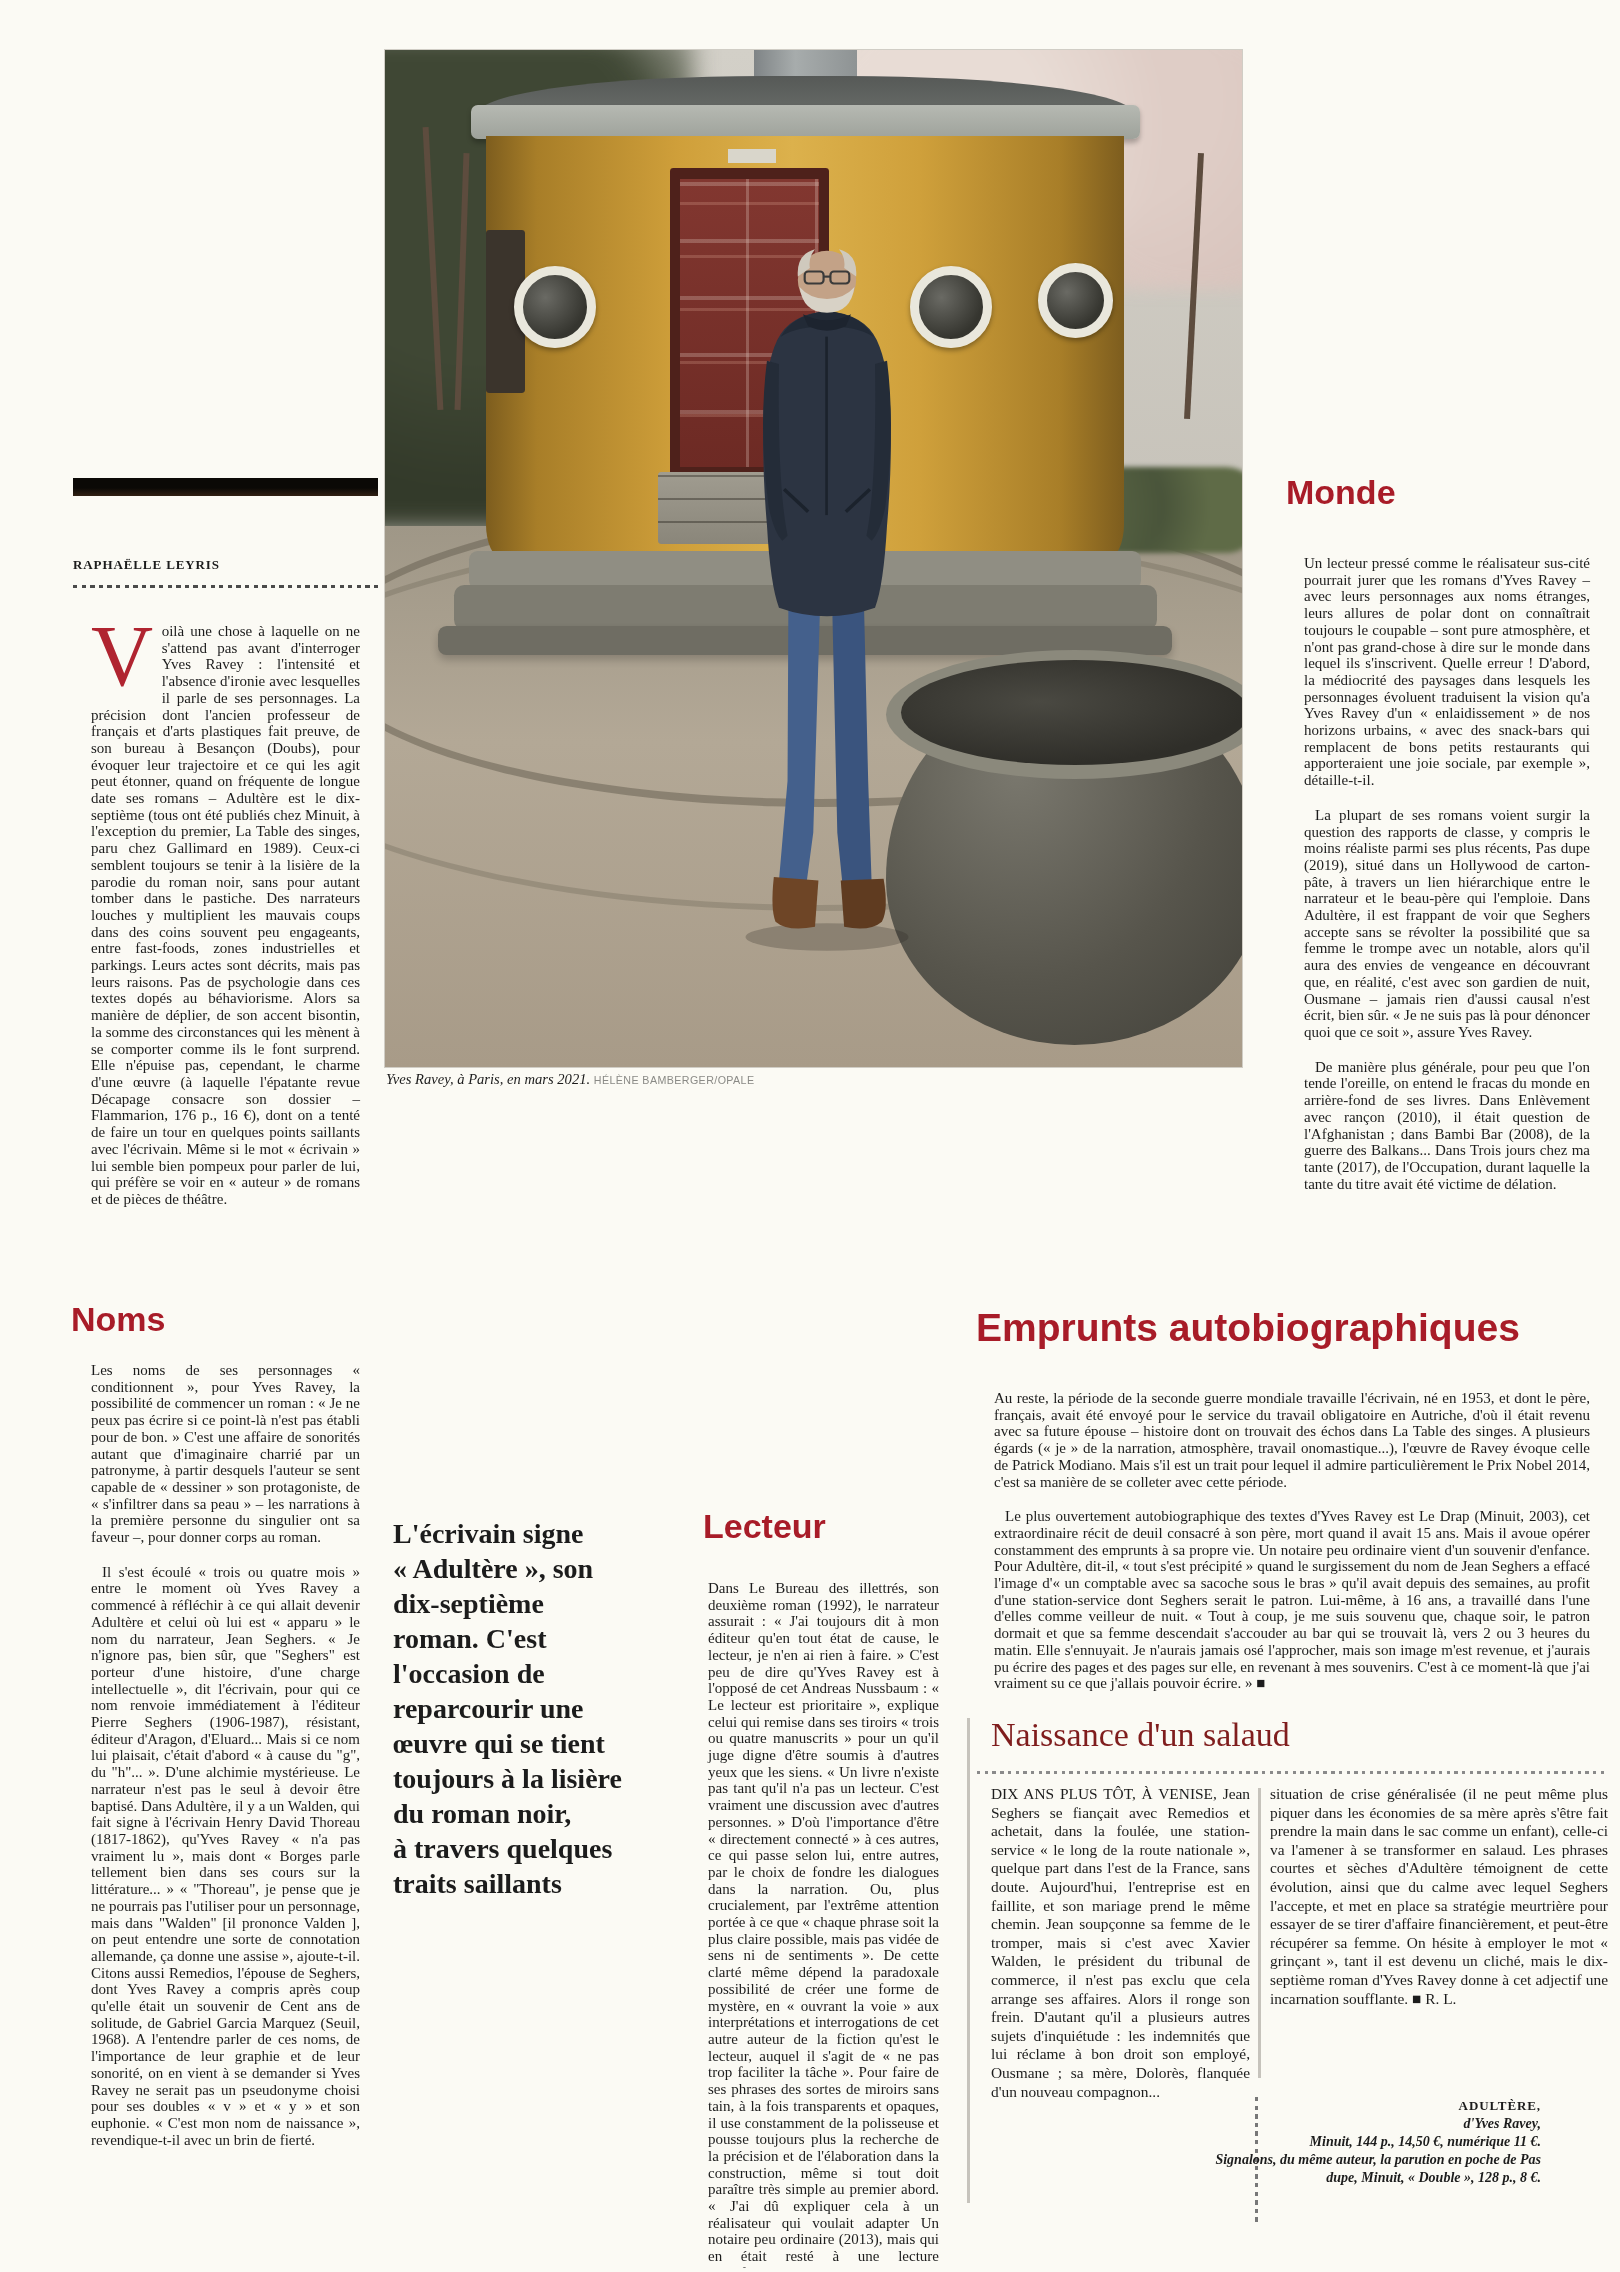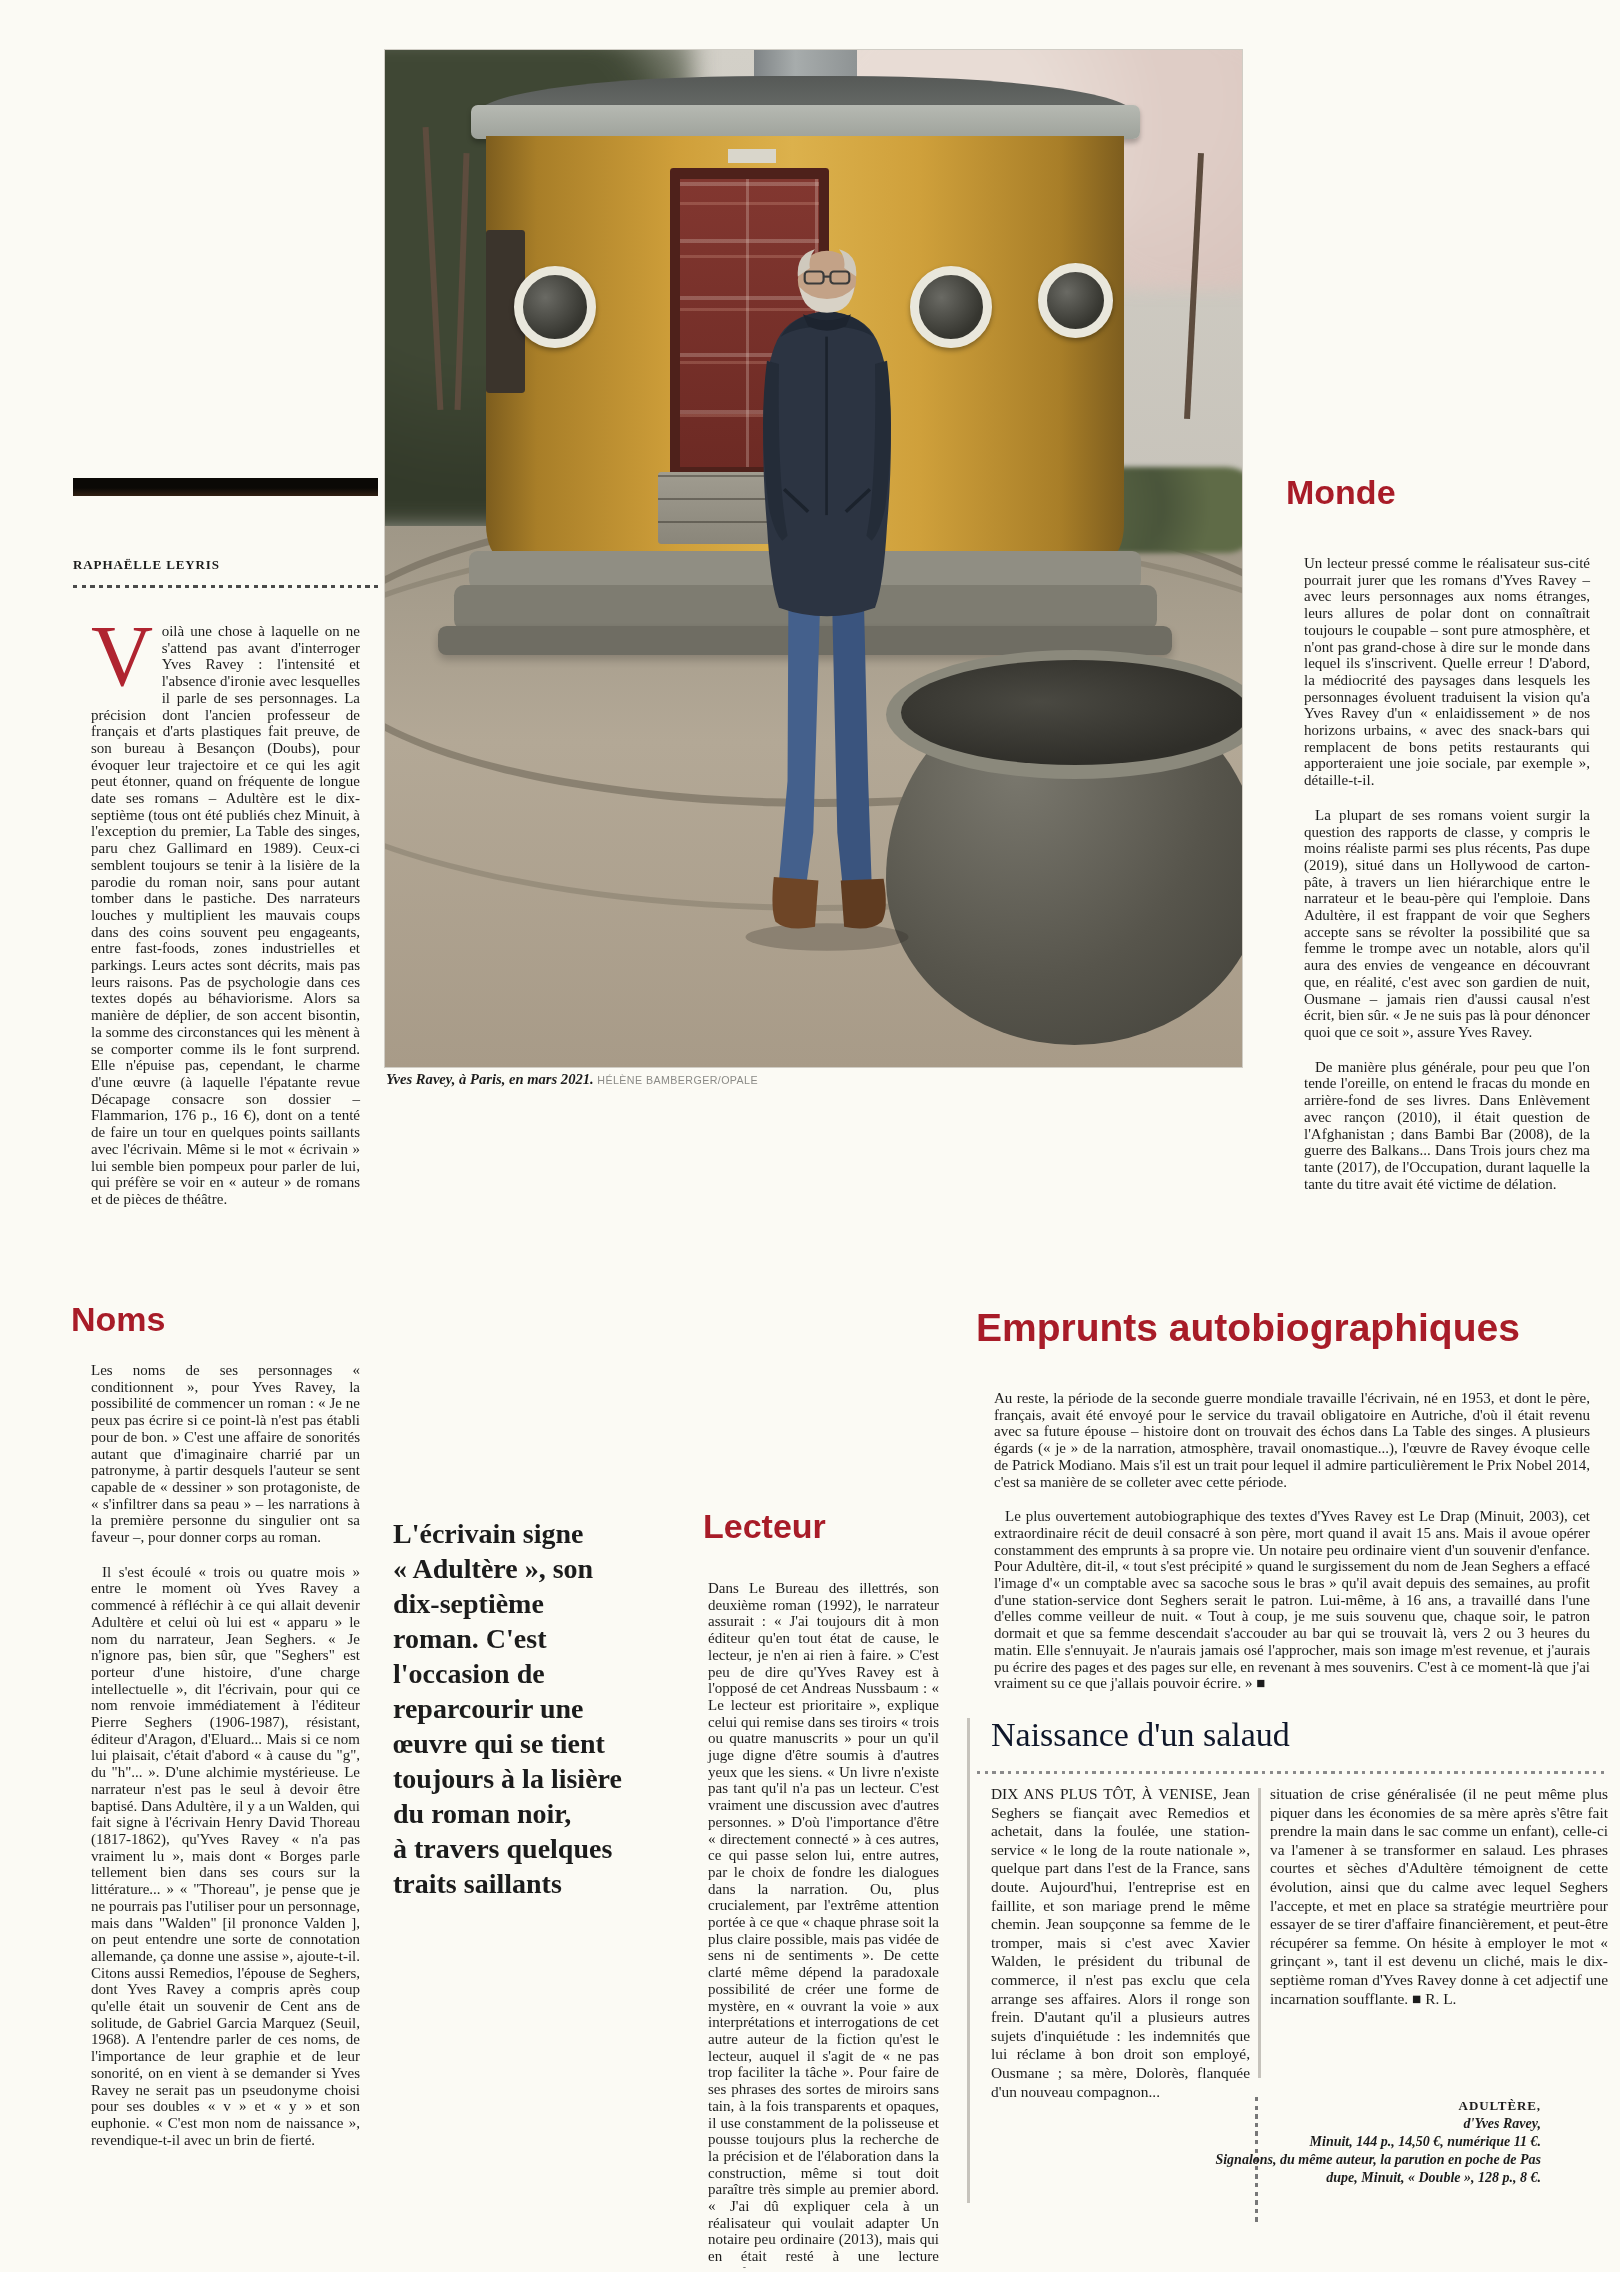--- a/index.html
+++ b/index.html
@@ -16,32 +16,32 @@
   .byline{position:absolute;left:73px;top:557px;font-weight:700;font-size:13px;letter-spacing:0.9px;}
   .dotted-h{position:absolute;background-image:repeating-linear-gradient(90deg,#4a4a4a 0 4.3px,transparent 4.3px 8.6px);height:3.4px;}
   .dropcap{float:left;color:#b02430;font-size:86px;line-height:67px;padding-right:8.6px;
            font-family:"Liberation Serif",serif;}
   .headline{position:absolute;left:387px;top:1099px;width:652px;
             font-family:"DejaVu Sans",sans-serif;font-weight:100;color:#262626;
             font-size:110px;line-height:119px;letter-spacing:-2.6px;white-space:pre-line;}
   .standfirst{position:absolute;left:393px;top:1516px;width:309px;
               font-weight:700;font-size:28px;line-height:35px;white-space:pre-line;}
   .vrule{position:absolute;width:2.6px;background:#c6c3bc;}
-  .box-title{position:absolute;left:991px;top:1716px;font-size:34px;color:#0f172a;}
+  .box-title{position:absolute;left:991px;top:1716px;font-size:34px;color:#7f1d1d;}
   .box-dotted{background-image:repeating-linear-gradient(90deg,#8a8a8a 0 3.4px,transparent 3.4px 7.7px);height:2.6px;}
   .box-text{font-size:15.4px;line-height:18.6px;text-align:justify;overflow:hidden;}
   .box-text p{margin:0;}
   .box-text p + p{text-indent:11px;}
   .book-dotted{position:absolute;left:1255px;top:2097px;width:2.6px;height:125px;
                background-image:repeating-linear-gradient(180deg,#777 0 4.3px,transparent 4.3px 8.6px);}
   .bookinfo{position:absolute;left:1198px;top:2097px;width:343px;font-size:14px;line-height:18px;text-align:right;}
   .bookinfo .caps{font-weight:700;letter-spacing:0.9px;font-size:13px;}
   .bookinfo .bi{font-weight:700;font-style:italic;}
   .caption{position:absolute;left:386px;top:1071px;width:857px;font-size:14.6px;}
-  .caption .cap-main{font-weight:700;font-style:italic;}
+  .caption .cap-main{font-weight:400;font-style:italic;}
   .caption .cap-credit{font-family:"Liberation Sans",sans-serif;font-size:10.7px;color:#8a8a86;letter-spacing:0.4px;}
   
   .photo{position:absolute;left:384px;top:49px;width:857px;height:1017px;overflow:hidden;
          background:linear-gradient(#d3d0c8,#c7c3ba 45%,#b6b0a4 55%);border:0.9px solid #d0cdc5;}
   .photo *{position:absolute;}
   .blossom{left:411px;top:-34px;width:480px;height:274px;filter:blur(7.7px);
      background:radial-gradient(circle at 30% 40%,#e8dcd5 0 28%,transparent 60%),
                 radial-gradient(circle at 65% 30%,#dfcdc6 0 30%,transparent 62%),
                 radial-gradient(circle at 85% 55%,#d8c4bd 0 26%,transparent 60%);}
   .darktrees{left:-51px;top:-17px;width:360px;height:497px;filter:blur(12px);

